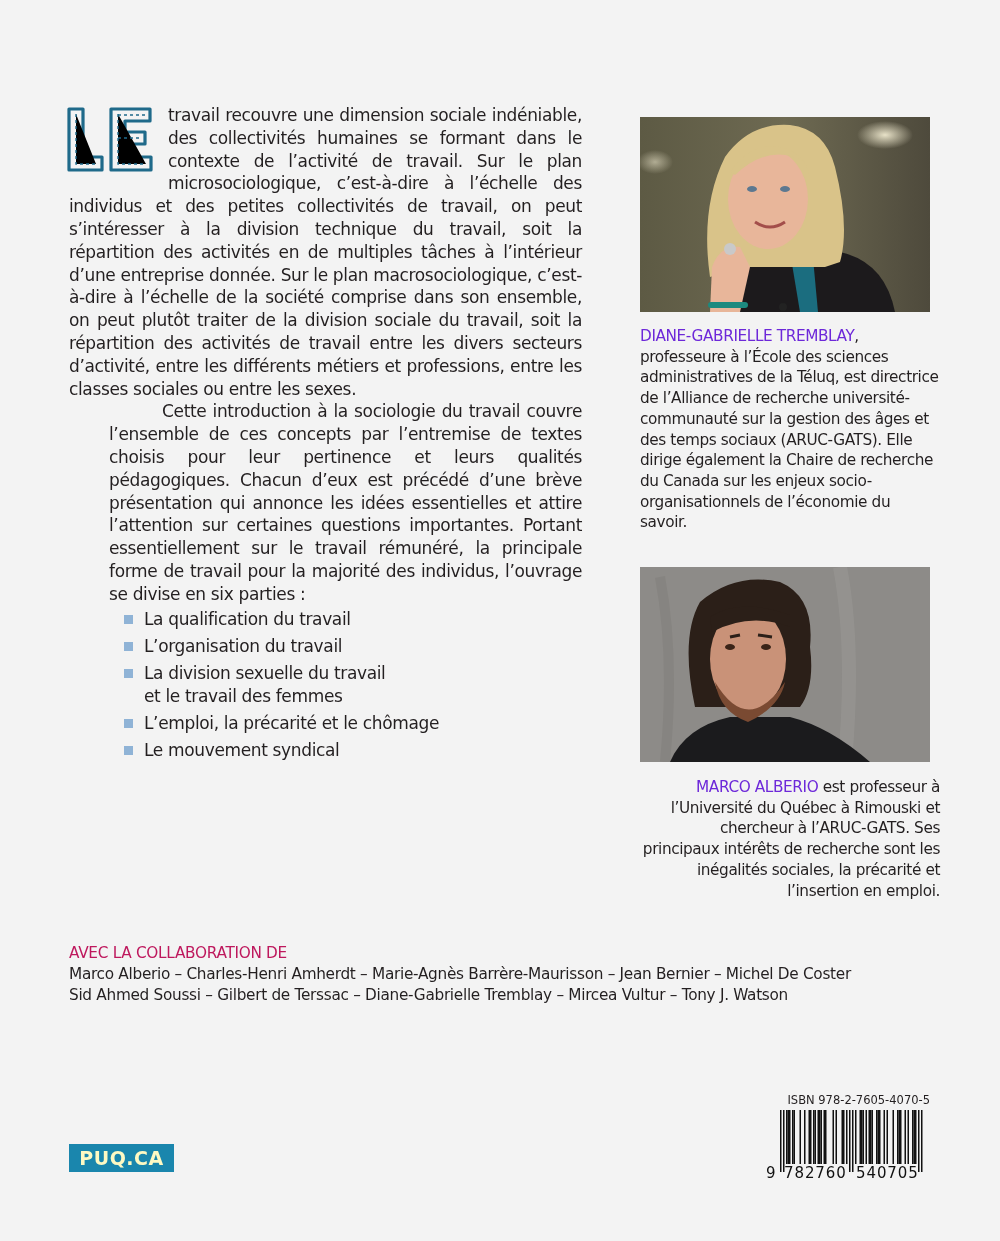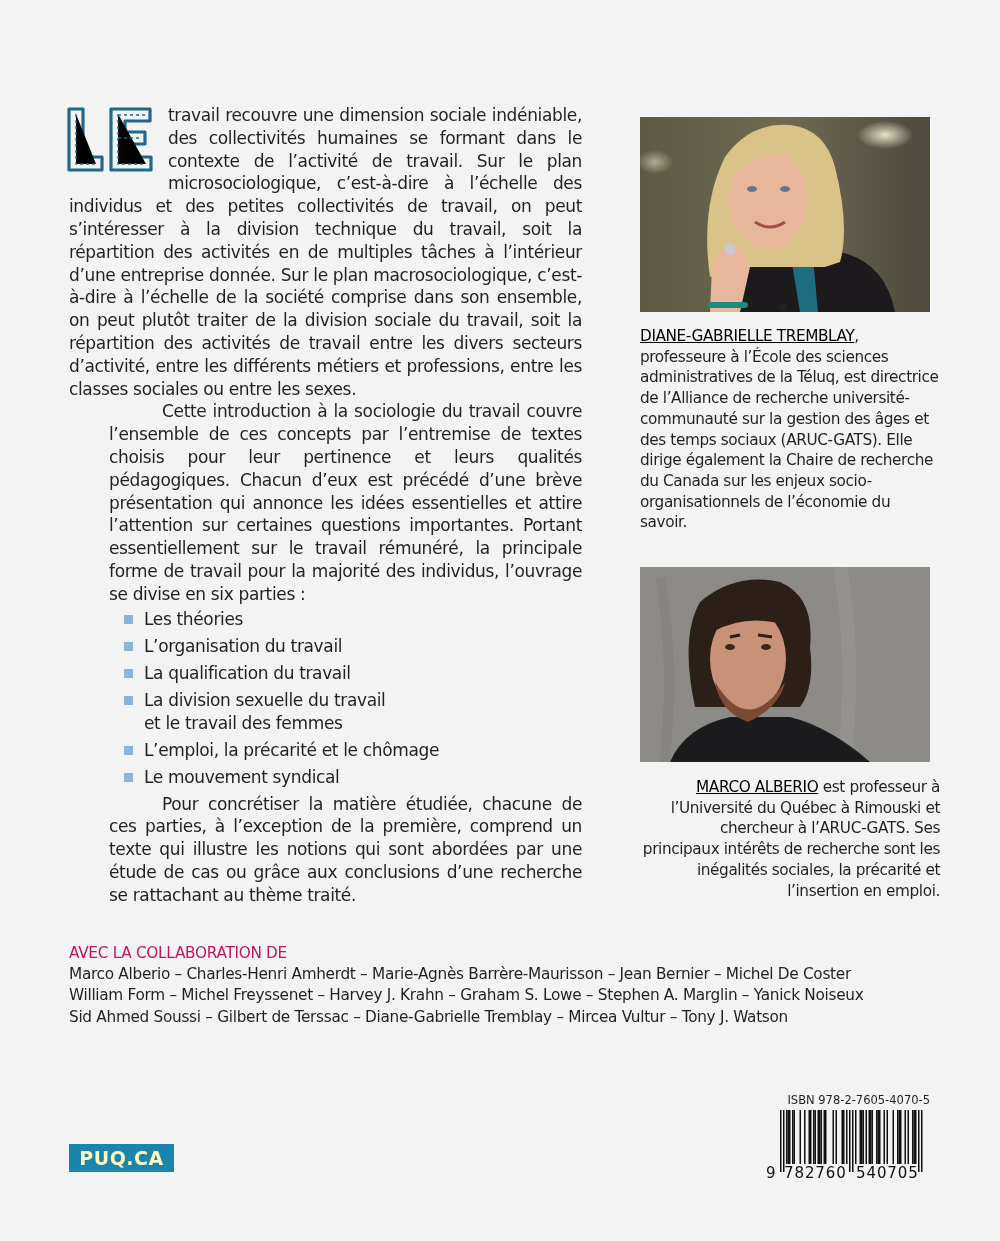--- a/index.html
+++ b/index.html
@@ -34,21 +34,21 @@
     background: #8fb3d6;
   }
   .photo {
     position: absolute; left: 640px; width: 290px; overflow: hidden;
   }
   .photo svg { width: 100%; height: 100%; display: block; }
   .bio {
     position: absolute; left: 640px; width: 300px;
     font-size: 15.3px; line-height: 20.7px; letter-spacing: -0.4px;
   }
-  .name { color: #000000; text-decoration: underline; }
+  .name { color: #6d28d9; }
   .collab {
     position: absolute; left: 69px; top: 943px; width: 880px;
     font-size: 15.3px; line-height: 21.2px; letter-spacing: -0.3px;
   }
   .collab .heading { color: #be185d; }
   .isbn {
     position: absolute; left: 780px; top: 1093px; width: 150px;
     font-size: 11.5px; letter-spacing: 0px; text-align: right;
   }
   .barcode { position: absolute; left: 764px; top: 1110px; width: 170px; height: 70px; }
@@ -73,29 +73,27 @@
         </g>
         <g stroke="#1f6a8a" stroke-width="1.4" stroke-dasharray="3 3">
           <path d="M10 7 L10 57 L30 57"></path>
           <path d="M52 7 L52 57 L80 57 M52 8 L79 8 M52 31 L73 31"></path>
         </g>
       </svg>
     </span><span>travail recouvre une dimension sociale indéniable, des collectivités humaines se formant dans le contexte de l’activité de travail. Sur le plan microsociologique, c’est-à-dire à l’échelle des individus et des petites collectivités de travail, on peut s’intéresser à la division technique du travail, soit la répartition des activités en de multiples tâches à l’intérieur d’une entreprise donnée. Sur le plan macrosociologique, c’est-à-dire à l’échelle de la société comprise dans son ensemble, on peut plutôt traiter de la division sociale du travail, soit la répartition des activités de travail entre les divers secteurs d’activité, entre les différents métiers et professions, entre les classes sociales ou entre les sexes.</span>
   </p>
   <p class="indent">Cette introduction à la sociologie du travail couvre l’ensemble de ces concepts par l’entremise de textes choisis pour leur pertinence et leurs qualités pédagogiques. Chacun d’eux est précédé d’une brève présentation qui annonce les idées essentielles et attire l’attention sur certaines questions importantes. Portant essentiellement sur le travail rémunéré, la principale forme de travail pour la majorité des individus, l’ouvrage se divise en six parties :</p>
   <ul class="bullets">
-    <li><span class="sq"></span><span>Les théories</span></li>
+    <li><span class="sq"></span><span>La qualification du travail</span></li>
     <li><span class="sq"></span><span>L’organisation du travail</span></li>
-    <li><span class="sq"></span><span>La qualification du travail</span></li>
     <li style="white-space: pre-line;"><span class="sq"></span><span>La division sexuelle du travail
 et le travail des femmes</span></li>
     <li><span class="sq"></span><span>L’emploi, la précarité et le chômage</span></li>
     <li><span class="sq"></span><span>Le mouvement syndical</span></li>
   </ul>
-  <p class="indent">Pour concrétiser la matière étudiée, chacune de ces parties, à l’exception de la première, comprend un texte qui illustre les notions qui sont abordées par une étude de cas ou grâce aux conclusions d’une recherche se rattachant au thème traité.</p>
 </div>
 
 <div class="photo" style="top:117px; height:195px;">
   <svg viewBox="0 0 290 195" preserveAspectRatio="none">
     <defs>
       <linearGradient id="bg1" x1="0" y1="0" x2="1" y2="0">
         <stop offset="0" stop-color="#5d5a44"></stop>
         <stop offset="0.5" stop-color="#6e6a52"></stop>
         <stop offset="1" stop-color="#4e4a3c"></stop>
       </linearGradient>
@@ -143,21 +141,20 @@
   </svg>
 </div>
 
 <div class="bio" style="top:777px;text-align:right;">
   <span class="name">MARCO ALBERIO</span><span> </span><span>est professeur à l’Université du Québec à Rimouski et chercheur à l’ARUC-GATS. Ses principaux intérêts de recherche sont les inégalités sociales, la précarité et l’insertion en emploi.</span>
 </div>
 
 <div class="collab">
   <div class="heading">AVEC LA COLLABORATION DE</div>
   <div>Marco Alberio – Charles-Henri Amherdt – Marie-Agnès Barrère-Maurisson – Jean Bernier – Michel De Coster</div>
-  <div>William Form – Michel Freyssenet – Harvey J. Krahn – Graham S. Lowe – Stephen A. Marglin – Yanick Noiseux</div>
   <div>Sid Ahmed Soussi – Gilbert de Terssac – Diane-Gabrielle Tremblay – Mircea Vultur – Tony J. Watson</div>
 </div>
 
 <div class="isbn">ISBN 978-2-7605-4070-5</div>
 <svg class="barcode" viewBox="0 0 170 70">
   <g id="bars">
       <rect x="16" y="0" width="1.5" height="62" fill="#111"></rect>
       <rect x="19" y="0" width="1.5" height="62" fill="#111"></rect>
       <rect x="22" y="0" width="1.5" height="54" fill="#111"></rect>
       <rect x="23.5" y="0" width="1.5" height="54" fill="#111"></rect>

